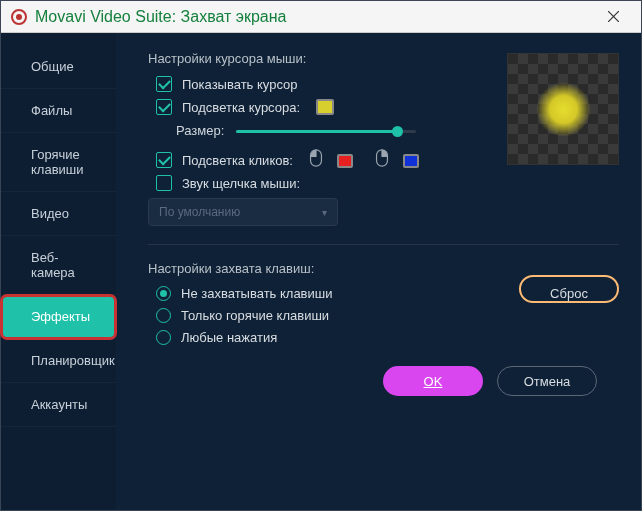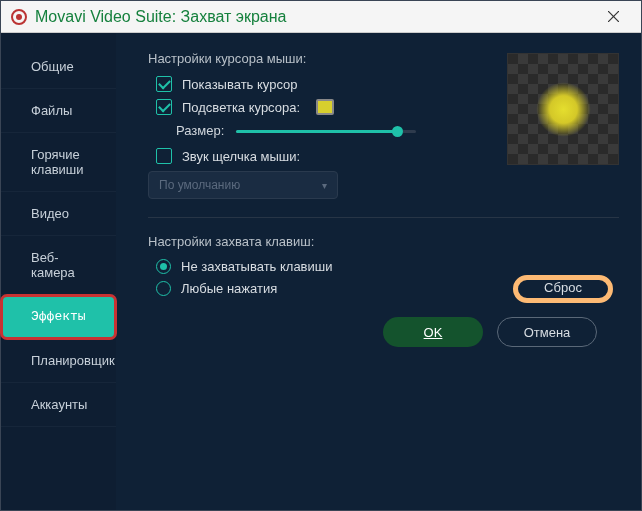--- a/index.html
+++ b/index.html
@@ -58,21 +58,20 @@
   border-bottom: 1px solid rgba(100,120,140,0.1);
 }
 .sidebar-item.active {
   background: #1fc1a9;
   color: #fff;
 }
 .sidebar-item.highlighted {
   outline: 3px solid #c83232;
   outline-offset: -2px;
   border-radius: 6px;
-  font-family: Liberation Mono, monospace;
 }
 .main {
   flex: 1;
   padding: 18px 22px 20px 32px;
   color: #d0d6dc;
   position: relative;
 }
 .section-title {
   font-size: 13px;
   color: #b8c0c8;
@@ -161,29 +160,29 @@
   display: flex;
   align-items: center;
   padding: 0 10px;
   color: #5b6a7e;
   font-size: 12px;
   justify-content: space-between;
 }
 .chev { font-size: 10px; color: #5b6a7e; }
 .reset-btn {
   position: absolute;
-  right: 28px;
+  right: 22px;
   top: 242px;
   width: 100px; height: 28px;
-  border: 5px solid #fdba74;
+  border: 2px solid #fdba74;
   border-radius: 14px;
   background: transparent;
   color: #d8dde2;
   font-size: 13px;
-  display: flex; align-items: flex-start; justify-content: center;
+  display: flex; align-items: flex-end; justify-content: center;
   cursor: pointer;
 }
 .divider {
   height: 1px;
   background: #273546;
   margin: 18px 0 16px 0;
 }
 .radio {
   width: 15px; height: 15px;
   border: 1.5px solid #1fc1a9;
@@ -219,21 +218,21 @@
   padding: 14px 22px;
 }
 .btn {
   min-width: 100px; height: 30px;
   border-radius: 15px;
   font-size: 13px;
   display: flex; align-items: center; justify-content: center;
   cursor: pointer;
 }
 .btn-primary {
-  background: #14532d;
+  background: #d946ef;
   color: #fff;
   border: none;
   text-decoration: underline;
 }
 .btn-secondary {
   background: transparent;
   color: #d8dde2;
   border: 1px solid #5a6878;
 }
 </style>
@@ -292,20 +291,40 @@
 
       <div class="slider-wrap">
         <span class="slider-label">Размер:</span>
         <div class="slider">
           <div class="slider-track"></div>
           <div class="slider-fill"></div>
           <div class="slider-thumb"></div>
         </div>
       </div>
 
+      <div class="row">
+        <span class="checkbox checked"></span>
+        <span class="label">Подсветка кликов:</span>
+        <span class="mouse-icon">
+          <svg viewBox="0 0 18 22" width="18" height="20">
+            <rect x="3" y="2" width="12" height="18" rx="6" fill="none" stroke="#9aa5b0" stroke-width="1.3"></rect>
+            <line x1="9" y1="2" x2="9" y2="10" stroke="#9aa5b0" stroke-width="1.3"></line>
+            <path d="M3 10 Q3 2 9 2 L9 10 Z" fill="#9aa5b0"></path>
+          </svg>
+        </span>
+        <span class="click-swatch" style="background:#e62020"></span>
+        <span class="mouse-icon" style="margin-left:10px">
+          <svg viewBox="0 0 18 22" width="18" height="20">
+            <rect x="3" y="2" width="12" height="18" rx="6" fill="none" stroke="#9aa5b0" stroke-width="1.3"></rect>
+            <line x1="9" y1="2" x2="9" y2="10" stroke="#9aa5b0" stroke-width="1.3"></line>
+            <path d="M15 10 Q15 2 9 2 L9 10 Z" fill="#9aa5b0"></path>
+          </svg>
+        </span>
+        <span class="click-swatch" style="background:#1030d8"></span>
+      </div>
 
       <div class="row">
         <span class="checkbox"></span>
         <span class="label">Звук щелчка мыши:</span>
       </div>
 
       <div class="dropdown">
         <span>По умолчанию</span>
         <span class="chev">▾</span>
       </div>
@@ -314,20 +333,24 @@
         <span>Сброс</span>
       </div>
 
       <div class="divider"></div>
 
       <div class="section-title">Настройки захвата клавиш:</div>
 
       <div class="row">
         <span class="radio selected"></span>
         <span class="label">Не захватывать клавиши</span>
+      </div>
+      <div class="row">
+        <span class="radio"></span>
+        <span class="label">Только горячие клавиши</span>
       </div>
       <div class="row">
         <span class="radio"></span>
         <span class="label">Любые нажатия</span>
       </div>
 
       <div class="footer">
         <div class="btn btn-primary">
           <span>OK</span>
         </div>

